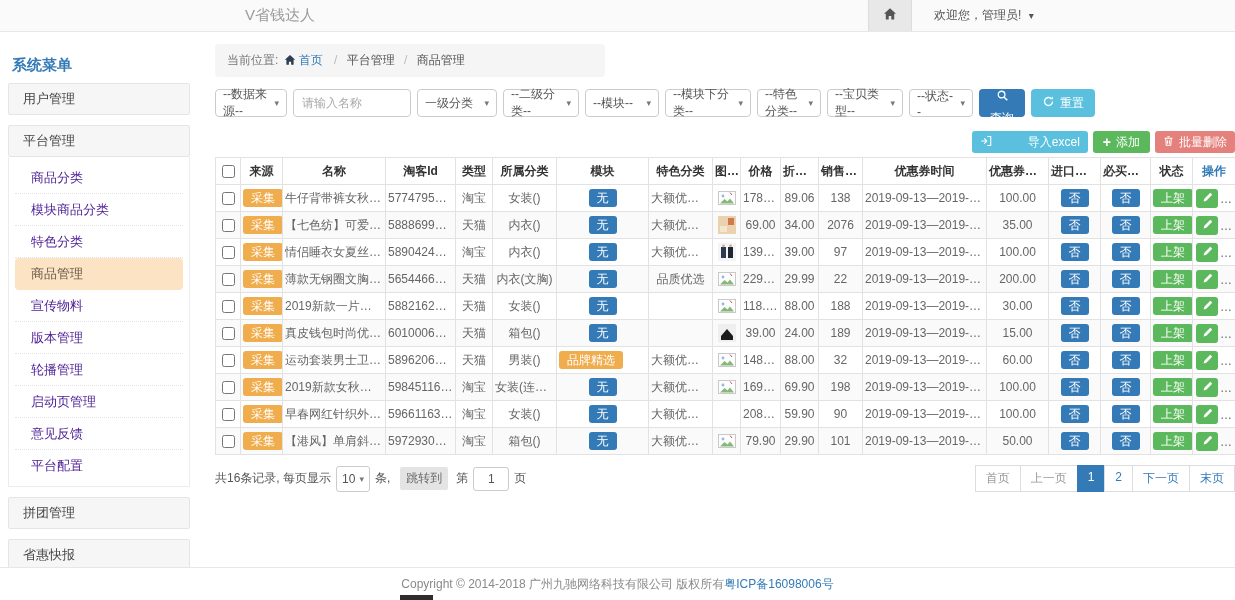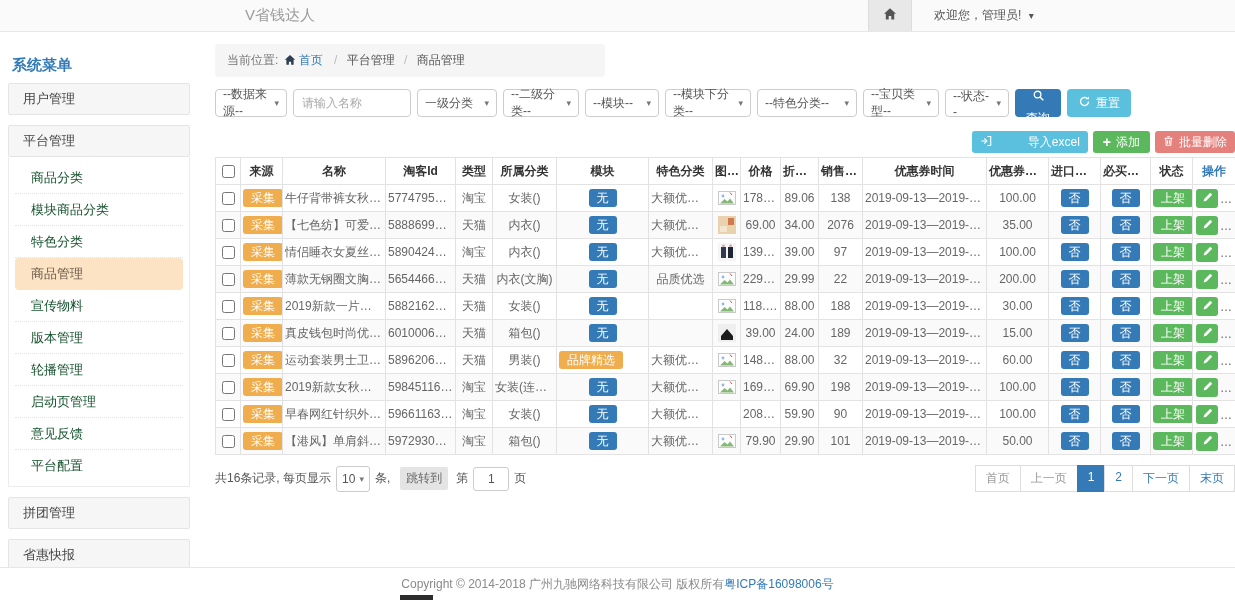--- a/index.html
+++ b/index.html
@@ -16,21 +16,21 @@
     display:flex;align-items:center;justify-content:center;color:#555;cursor:pointer;}
   .welcome{padding-left:22px;color:#555;cursor:pointer;}
   .welcome .caret{font-size:10px;color:#555;margin-left:4px;}
   
   .sidebar{position:absolute;left:8px;top:50px;width:182px;}
   .menu-title{color:#337ab7;font-weight:bold;font-size:15px;margin:6px 0 8px 4px;}
   .menu-item{background:#f6f6f6;border:1px solid #e5e5e5;border-radius:2px;padding:6px 14px;
     color:#444;font-size:13px;margin-bottom:10px;cursor:pointer;}
   .menu-item.has-sub{margin-bottom:0;}
   .submenu{background:#fff;border:1px solid #ececec;border-top:none;padding:5px 6px;margin-bottom:10px;}
-  .sub-item{padding:7px 6px 6px 16px;color:#14532d;border-bottom:1px dotted #e3e3e3;font-size:13px;cursor:pointer;}
+  .sub-item{padding:7px 6px 6px 16px;color:#4c1d95;border-bottom:1px dotted #e3e3e3;font-size:13px;cursor:pointer;}
   .sub-item:last-child{border-bottom:none;}
   .sub-item.active{background:#fbe3c3;border-radius:4px;color:#6b5a4a;border-bottom:1px dotted transparent;}
   
   .main{position:absolute;left:215px;top:44px;width:1020px;}
   .breadcrumb{background:#f5f5f5;border-radius:4px;padding:8px 12px;color:#777;width:390px;box-sizing:border-box;}
   .breadcrumb .bc-home{color:#337ab7;cursor:pointer;margin:0 2px;}
   .breadcrumb .bc-home-icon{color:#2c3e50;margin-right:3px;vertical-align:-2px;display:inline-block;}
   .breadcrumb .bc-sep{color:#bbb;margin:0 6px;}
   .breadcrumb .bc-item{color:#555;}
   
@@ -161,21 +161,21 @@
           <span class="caret">▾</span>
         </div><div class="fselect" style="width: 76px;">
           <span>--二级分类--</span>
           <span class="caret">▾</span>
         </div><div class="fselect" style="width: 74px;">
           <span>--模块--</span>
           <span class="caret">▾</span>
         </div><div class="fselect" style="width: 86px;">
           <span>--模块下分类--</span>
           <span class="caret">▾</span>
-        </div><div class="fselect" style="width: 100px;">
+        </div><div class="fselect" style="width: 64px;">
           <span>--特色分类--</span>
           <span class="caret">▾</span>
         </div><div class="fselect" style="width: 76px;">
           <span>--宝贝类型--</span>
           <span class="caret">▾</span>
         </div><div class="fselect" style="width: 64px;">
           <span>--状态--</span>
           <span class="caret">▾</span>
         </div></span>
     <button class="btn btn-search">

